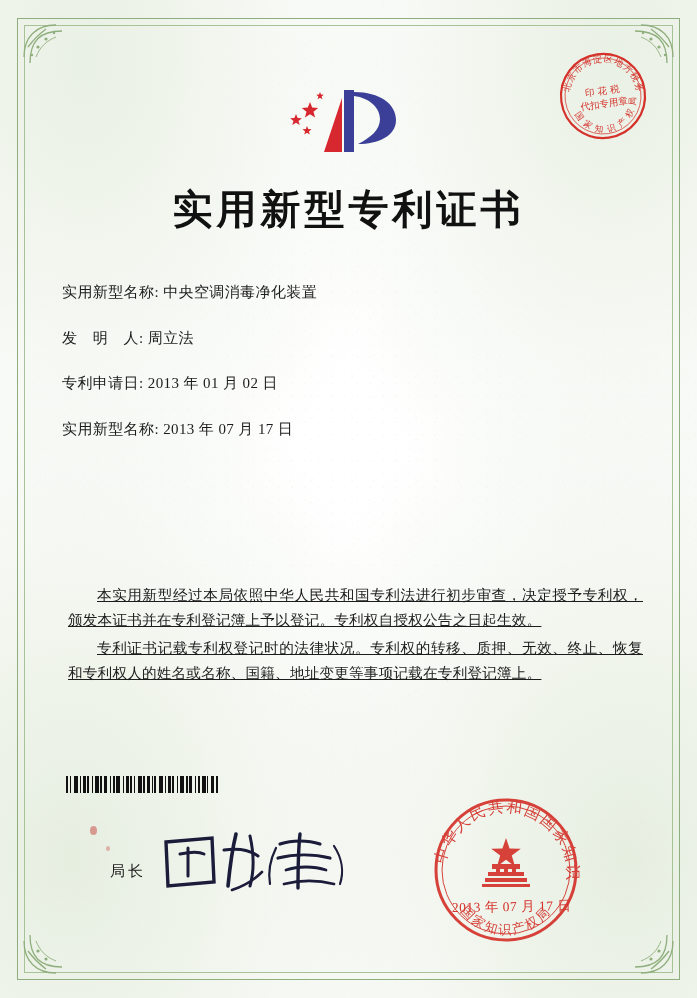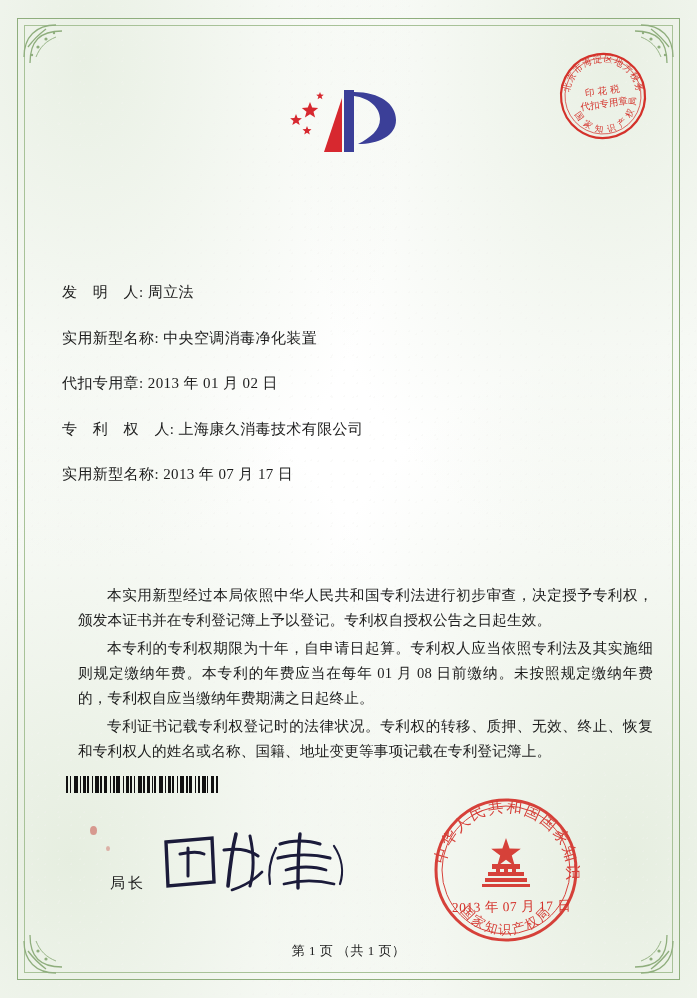--- a/index.html
+++ b/index.html
@@ -101,27 +101,28 @@
     color: #1c1c1c;
     margin-bottom: 26.5px;
     letter-spacing: .4px;
     white-space: nowrap;
   }
   .field .lbl { }
   .field .val { }
 
   .paras {
     position: absolute;
-    left: 78px;
+    left: 68px;
     top: 583px;
     width: 575px;
     font-size: 14.6px;
     line-height: 25px;
     color: #1c1c1c;
     letter-spacing: .2px;
+    text-decoration: underline;
   }
   .para {
     text-indent: 29px;
     margin-bottom: 3px;
     text-align: justify;
   }
 
   
   .barcode {
     position: absolute;
@@ -139,21 +140,20 @@
   }
 
   
   .sign-label {
     position: absolute;
     left: 110px;
     top: 862px;
     font-size: 15px;
     color: #1a1a1a;
     letter-spacing: 3px;
-    margin-top: 12px;
   }
   .signature {
     position: absolute;
     left: 158px;
     top: 828px;
     width: 200px;
     height: 66px;
   }
 
   
@@ -300,47 +300,43 @@
         <text x="46" y="44" text-anchor="middle" font-size="9.5" fill="#d4322b" font-family="'DejaVu Serif',serif">印 花 税</text>
         <text x="46" y="57" text-anchor="middle" font-size="9.5" fill="#d4322b" font-family="'DejaVu Serif',serif">代扣专用章</text>
         <path id="arcBot" d="M14 50 A32 32 0 0 0 78 50" fill="none"></path>
         <text font-size="8.6" fill="#d4322b" font-family="'DejaVu Serif',serif" letter-spacing="1">
           <textPath href="#arcBot" startOffset="10%">国 家 知 识 产 权 局</textPath>
         </text>
       </g>
     </svg>
   </div>
 
+  <div class="title">实用新型专利证书</div>
 
   <div class="fields">
+    <div class="field">
+      <span class="lbl">实用新型名称:</span>
+      <span class="val">中央空调消毒净化装置</span>
+    </div>
     <div class="field">
       <span class="lbl">发　明　人:</span>
       <span class="val">周立法</span>
     </div>
     <div class="field">
-      <span class="lbl">实用新型名称:</span>
-      <span class="val">中央空调消毒净化装置</span>
-    </div>
-    <div class="field">
-      <span class="lbl">代扣专用章:</span>
+      <span class="lbl">专利申请日:</span>
       <span class="val">2013 年 01 月 02 日</span>
-    </div>
-    <div class="field">
-      <span class="lbl">专　利　权　人:</span>
-      <span class="val">上海康久消毒技术有限公司</span>
     </div>
     <div class="field">
       <span class="lbl">实用新型名称:</span>
       <span class="val">2013 年 07 月 17 日</span>
     </div>
   </div>
 
   <div class="paras">
     <div class="para">本实用新型经过本局依照中华人民共和国专利法进行初步审查，决定授予专利权，颁发本证书并在专利登记簿上予以登记。专利权自授权公告之日起生效。</div>
-    <div class="para">本专利的专利权期限为十年，自申请日起算。专利权人应当依照专利法及其实施细则规定缴纳年费。本专利的年费应当在每年 01 月 08 日前缴纳。未按照规定缴纳年费的，专利权自应当缴纳年费期满之日起终止。</div>
     <div class="para">专利证书记载专利权登记时的法律状况。专利权的转移、质押、无效、终止、恢复和专利权人的姓名或名称、国籍、地址变更等事项记载在专利登记簿上。</div>
   </div>
 
   <div class="barcode">
     <i style="width:2px"></i>
       <i style="width:2px;background:transparent"></i>
     <i style="width:1px"></i>
       <i style="width:3px;background:transparent"></i>
     <i style="width:4px"></i>
       <i style="width:2px;background:transparent"></i>
@@ -458,14 +454,13 @@
           <rect x="64" y="73" width="4" height="4"></rect>
           <rect x="72" y="73" width="4" height="4"></rect>
           <rect x="80" y="73" width="4" height="4"></rect>
           <rect x="50" y="88" width="48" height="3"></rect>
         </g>
       </g>
     </svg>
   </div>
   <div class="seal-date">2013 年 07 月 17 日</div>
 
-  <div class="footer">第 1 页 （共 1 页）</div>
 </div>
 
 </body></html>

